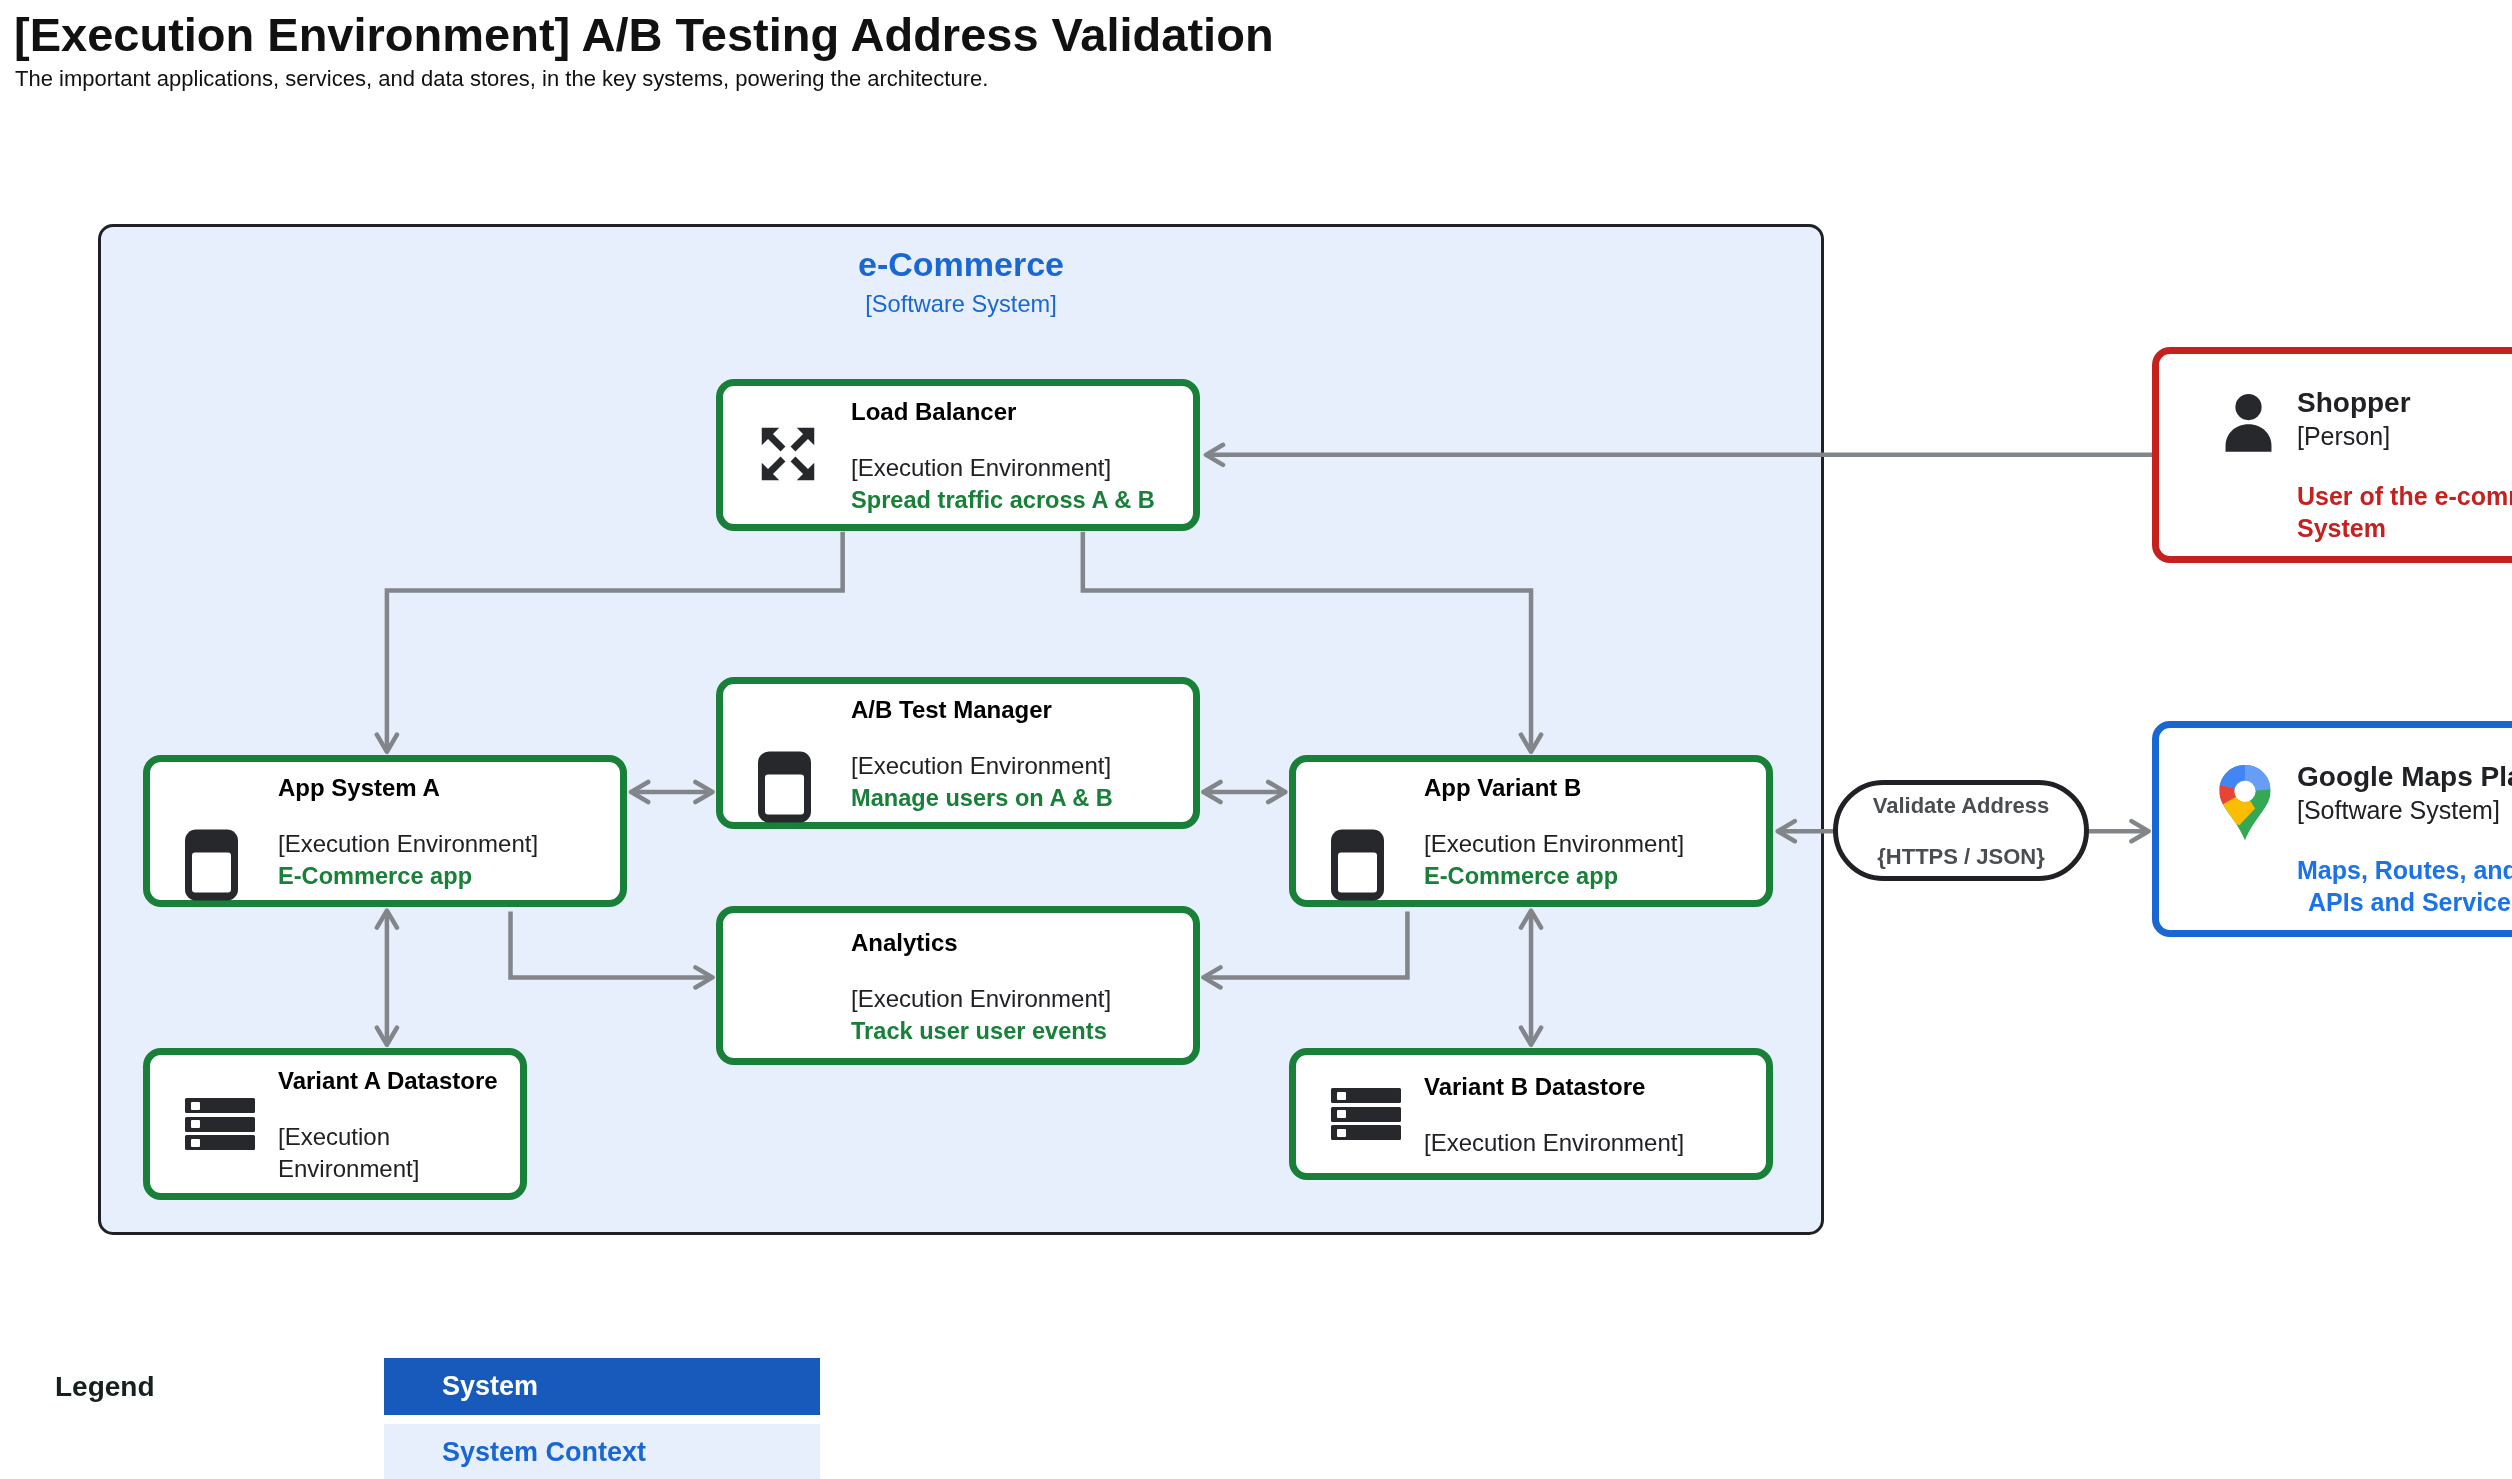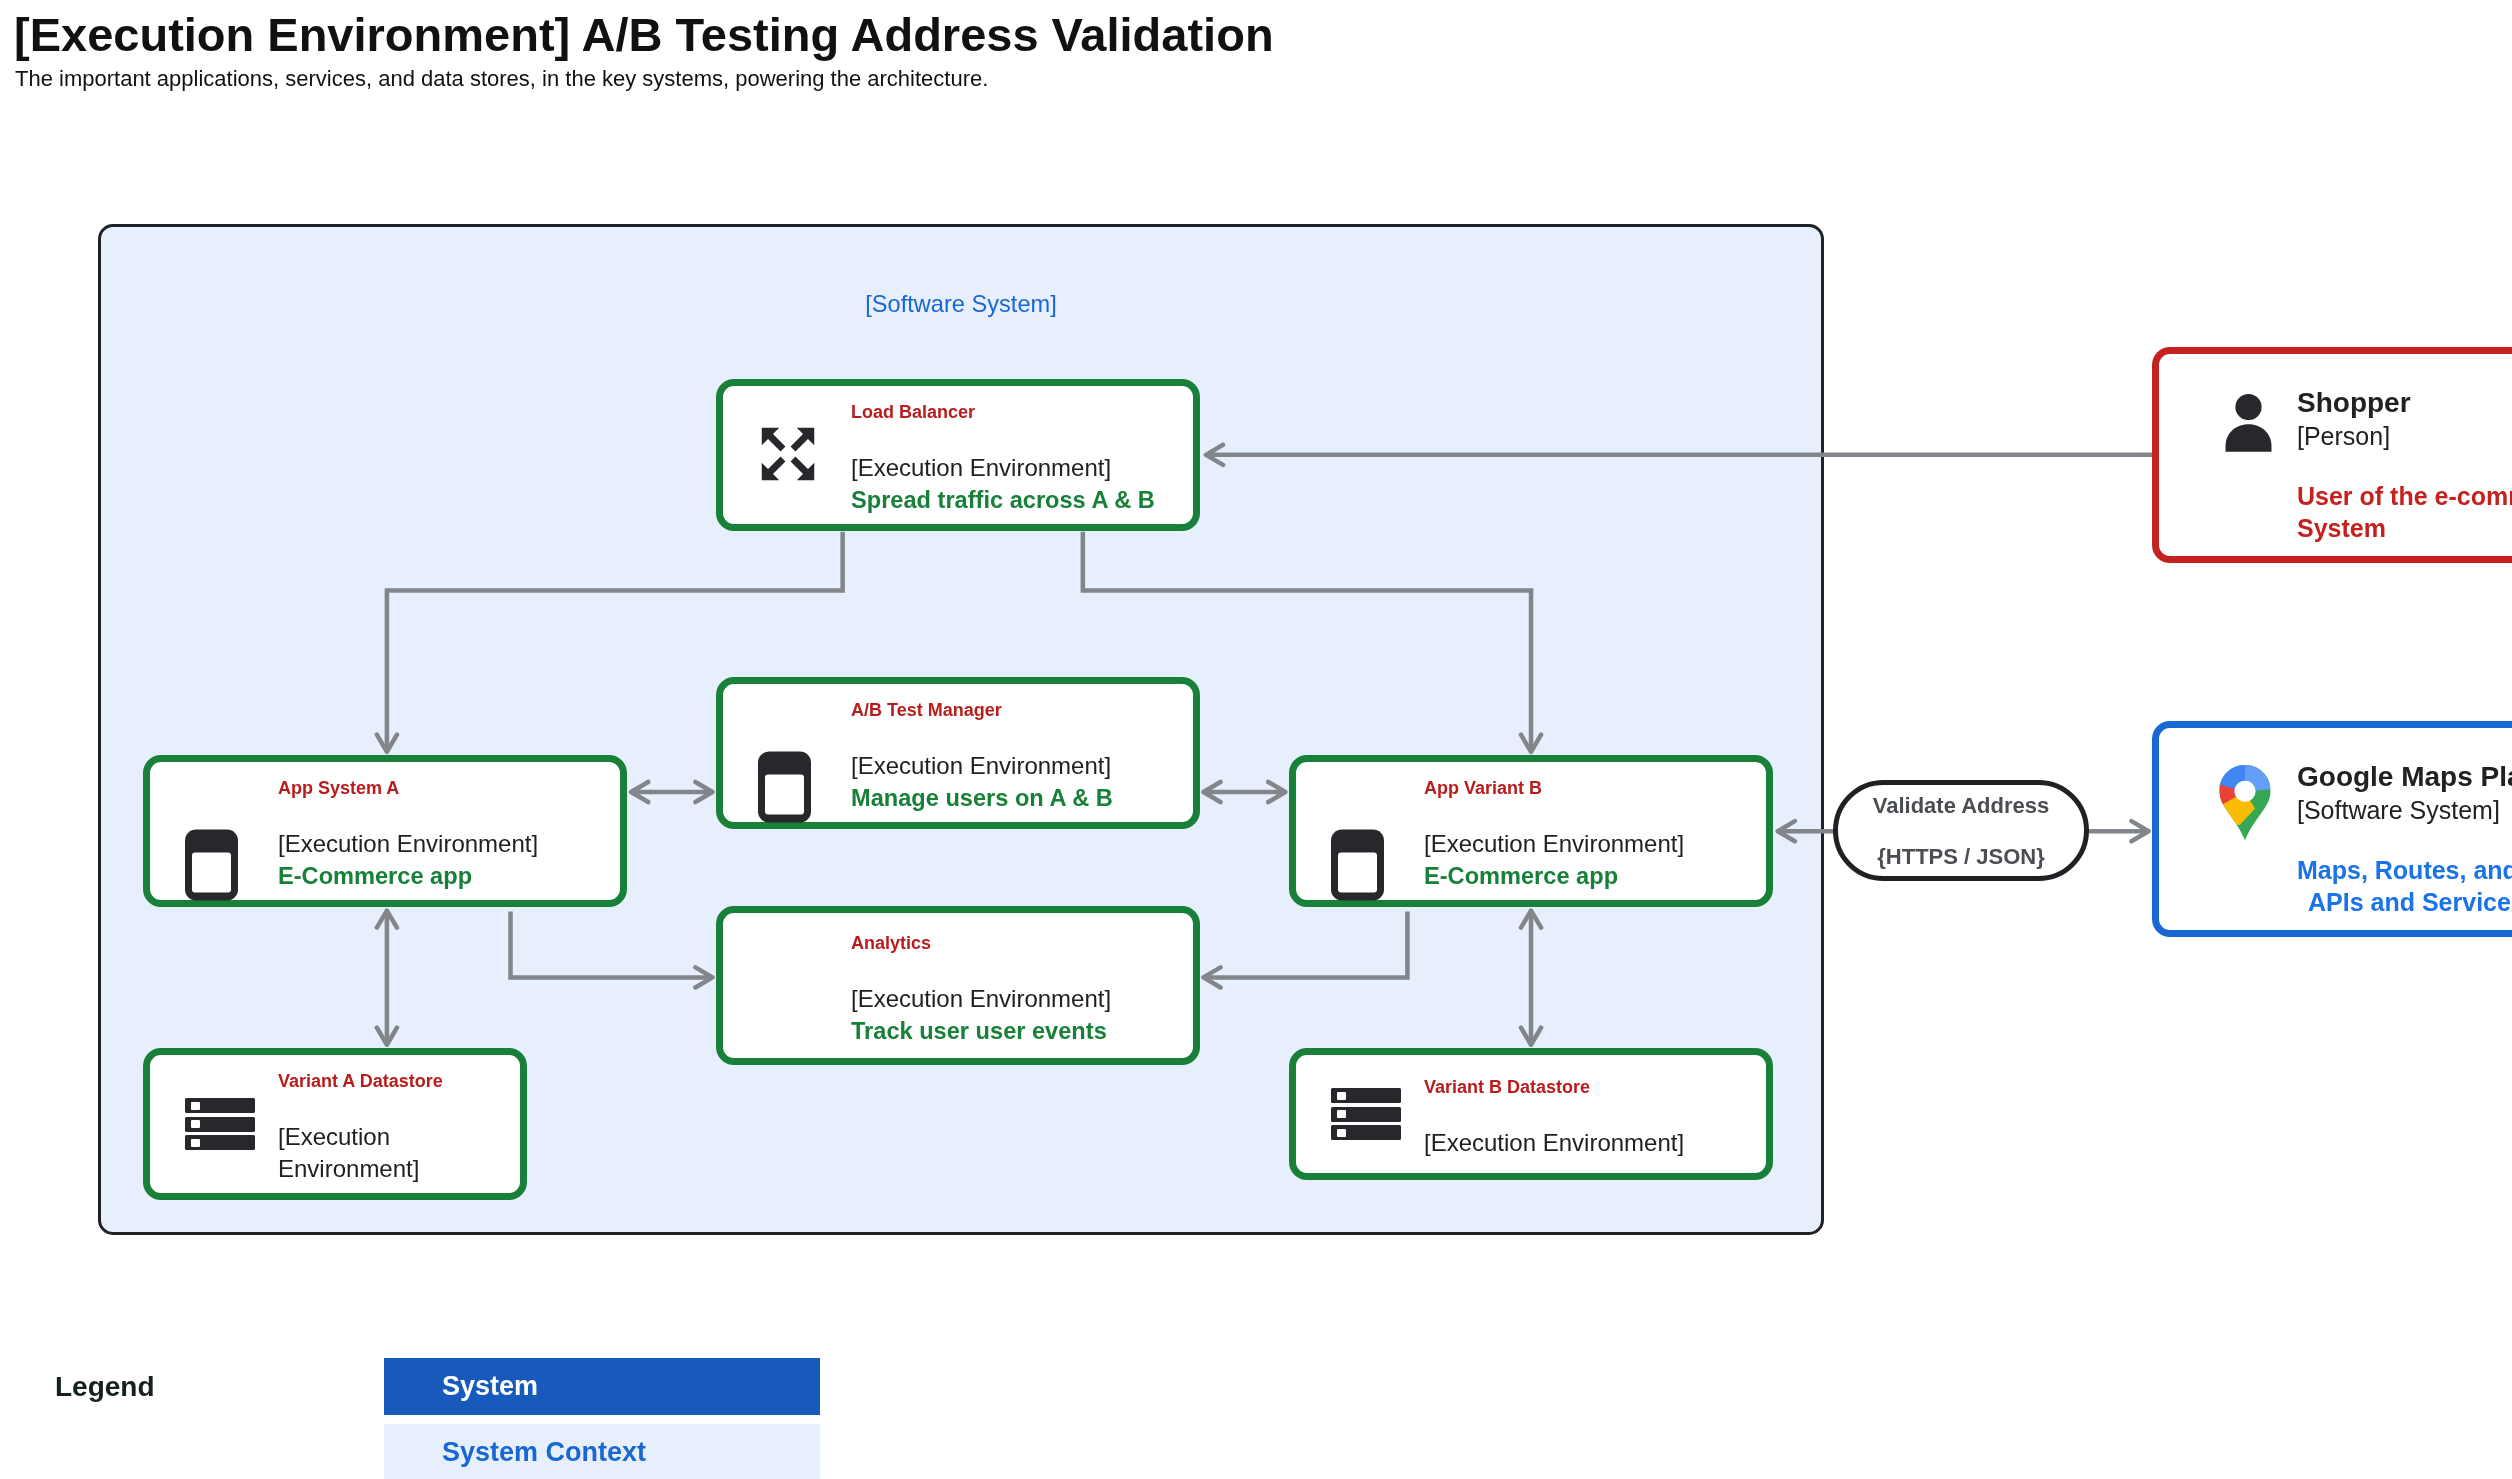--- a/index.html
+++ b/index.html
@@ -24,21 +24,21 @@
   
   svg.connectors{position:absolute;left:0;top:0;z-index:1;}
   svg.connectors path{stroke:#82868b;stroke-width:9;fill:none;}
 
   
   .node{
     background:#ffffff;border:7px solid #188038;border-radius:18px;
     display:flex;align-items:center;z-index:2;
   }
   .node .txt{position:absolute;left:128px;top:50%;transform:translateY(-50%);}
-  .node .t-title{font-size:18px;font-weight:700;color:#b91c1c;line-height:34px;}
+  .node .t-title{font-size:24px;font-weight:700;color:#000000;line-height:34px;}
   .node .t-type{font-size:24px;font-weight:400;color:#202124;line-height:32px;margin-top:23px;}
   .node .t-desc{font-size:23.6px;font-weight:700;color:#188038;line-height:32px;}
 
   .n-loadbalancer{left:716px;top:379px;width:484px;height:152px;}
   .n-manager{left:716px;top:677px;width:484px;height:152px;}
   .n-variant-a{left:143px;top:755px;width:484px;height:152px;}
   .n-variant-b{left:1289px;top:755px;width:484px;height:152px;}
   .n-analytics{left:716px;top:906px;width:484px;height:159px;}
   .n-datastore-a{left:143px;top:1048px;width:384px;height:152px;}
   .n-datastore-b{left:1289px;top:1048px;width:484px;height:132px;}
@@ -86,20 +86,21 @@
 </style>
 </head>
 <body>
 
 <div class="canvas">
 
   <div class="abs page-title">[Execution Environment] A/B Testing Address Validation</div>
   <div class="abs page-subtitle">The important applications, services, and data stores, in the key systems, powering the architecture.</div>
 
   <div class="abs context-box"></div>
+  <div class="abs context-title">e-Commerce</div>
   <div class="abs context-type">[Software System]</div>
 
   <svg class="connectors" width="2642" height="1480" viewBox="0 0 5258 2945">
     <defs>
       <marker id="chev" viewBox="0 0 52 52" markerUnits="userSpaceOnUse" markerWidth="52" markerHeight="52" refX="42" refY="26" orient="auto-start-reverse">
         <path d="M10 6 L44 26 L10 46" fill="none" stroke="#82868b" stroke-width="9" stroke-linecap="round" stroke-linejoin="round"></path>
       </marker>
     </defs>
     <path d="M4283 905 L2402 905" marker-end="url(#chev)"></path>
     <path d="M1677 1058 L1677 1175 L770 1175 L770 1494" marker-end="url(#chev)"></path>

